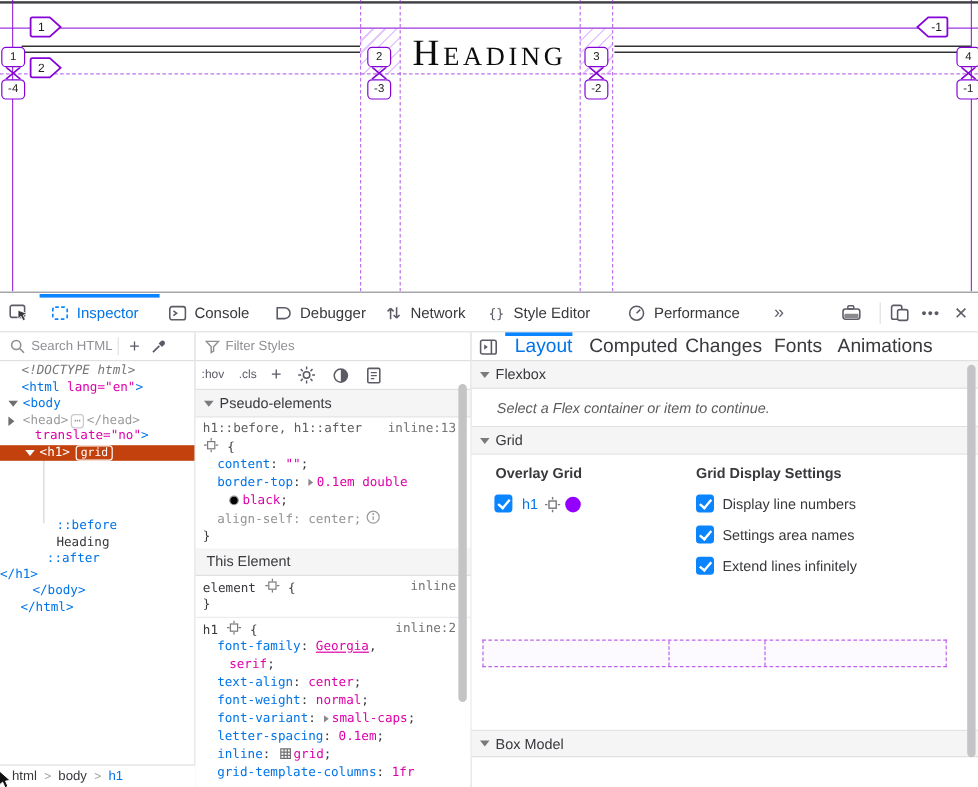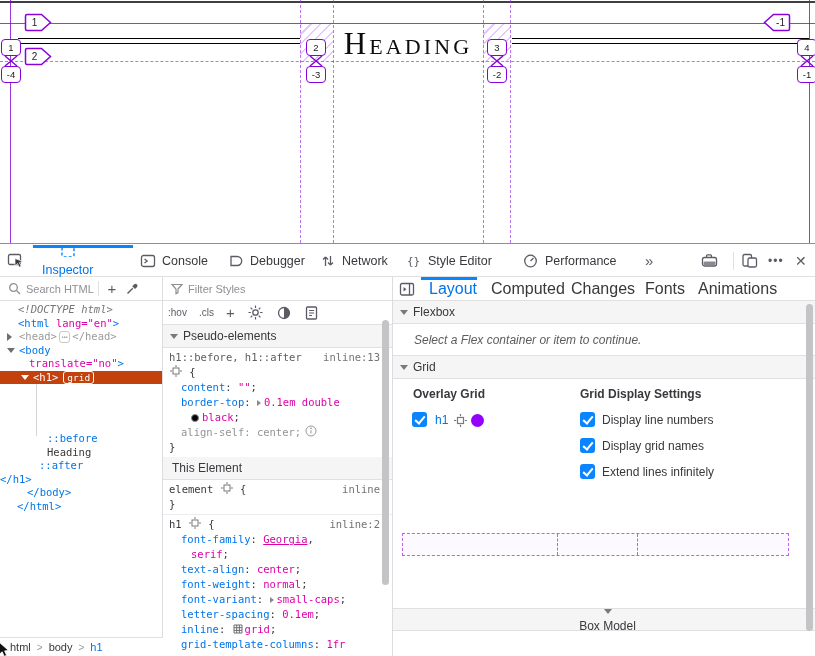--- a/index.html
+++ b/index.html
@@ -192,21 +192,21 @@
   <div id="dt-toolbar">
     <div class="tab-strip"></div>
 
     <div class="tb-item" style="left:7px;">
       <svg width="19" height="18">
         <rect x="1.5" y="2.5" width="12" height="10" rx="1.5" fill="none" stroke="#5b5b66" stroke-width="1.3"></rect>
         <path d="M8 6.5 L15.5 9.3 L12.4 10.7 L14.2 14.3 L12.2 15.2 L10.5 11.6 L8 13.8 Z" fill="#38383d" stroke="#fff" stroke-width="0.7"></path>
       </svg>
     </div>
 
-    <div class="tb-item active" style="left:42px;flex-direction:column;">
+    <div class="tb-item active" style="left:42px;">
       <svg width="16" height="16">
         <rect x="2" y="3" width="12" height="10" rx="2" fill="none" stroke="#0a84ff" stroke-width="1.4" stroke-dasharray="3 2"></rect>
       </svg>
       <span>Inspector</span>
     </div>
 
     <div class="tb-item" style="left:140px;">
       <svg width="16" height="16">
         <rect x="1.5" y="2.5" width="13" height="11" rx="2" fill="none" stroke="#5b5b66" stroke-width="1.3"></rect>
         <path d="M4.5 6 L7.2 8 L4.5 10" fill="none" stroke="#5b5b66" stroke-width="1.3"></path>
@@ -288,22 +288,22 @@
         <svg width="15" height="15">
           <path d="M2.5 12.5 L7.8 7.2" stroke="#5b5b66" stroke-width="1.4" fill="none"></path>
           <path d="M9.3 3.2 a2 2 0 0 1 2.8 2.8 l-2.1 2.1 -2.8 -2.8 z" fill="#5b5b66"></path>
         </svg>
       </div>
 
       <div id="markup-tree">
         <div id="tree-guide"></div>
       <div class="mrow" style="padding-left: 18px;"><span class="tk-doctype">&lt;!DOCTYPE html&gt;</span></div>
           <div class="mrow" style="padding-left: 18px;"><span class="tk-tag">&lt;html</span><span class="tk-attr"> lang</span><span class="tk-attr">="en"</span><span class="tk-tag">&gt;</span></div>
+          <div class="mrow" style="padding-left: 19px;"><span class="arrow open" style="left: 7px;"></span><span class="tk-tag">&lt;body</span></div>
           <div class="mrow" style="padding-left: 19px;"><span class="arrow closed" style="left: 7px;"></span><span class="tk-dim">&lt;head&gt;</span><span class="tk-pill">⋯</span><span class="tk-dim">&lt;/head&gt;</span></div>
-          <div class="mrow" style="padding-left: 19px;"><span class="arrow open" style="left: 7px;"></span><span class="tk-tag">&lt;body</span></div>
           <div class="mrow" style="padding-left: 29px;"><span class="tk-attr">translate</span><span class="tk-attr">="no"</span><span class="tk-tag">&gt;</span></div>
           <div class="mrow sel" style="padding-left: 33px;"><span class="arrow open" style="left: 21px;"></span><span class="tk-plainw">&lt;h1&gt;</span><span class="gridbadge">grid</span></div>
           <div class="mrow" style="padding-left: 47px; margin-top: 48px;"><span class="tk-pseudo">::before</span></div>
           <div class="mrow" style="padding-left: 47px;"><span class="tk-textnode">Heading</span></div>
           <div class="mrow" style="padding-left: 39px;"><span class="tk-pseudo">::after</span></div>
           <div class="mrow" style=""><span class="tk-tag">&lt;/h1&gt;</span></div>
           <div class="mrow" style="padding-left: 27px;"><span class="tk-tag">&lt;/body&gt;</span></div>
           <div class="mrow" style="padding-left: 17px;"><span class="tk-tag">&lt;/html&gt;</span></div>
         </div>
 
@@ -431,31 +431,31 @@
         <div class="cb-label" style="left:42px;top:34px;color:#0074e8;">h1</div>
         <svg style="position:absolute;left:61px;top:35px;" width="13" height="13">
           <rect x="3.5" y="3.5" width="6" height="6" fill="none" stroke="#7a7a7e" stroke-width="1.2"></rect>
           <path d="M6.5 0 v2.2 M6.5 10.8 v2.2 M0 6.5 h2.2 M10.8 6.5 h2.2" stroke="#7a7a7e" stroke-width="1.2"></path>
         </svg>
         <div id="overlay-dot" style="background-color: rgb(148, 0, 255);"></div>
 
         <div class="cb checked" style="left:187px;top:33px;"></div>
         <div class="cb-label" style="left:209px;top:34px;">Display line numbers</div>
         <div class="cb checked" style="left:187px;top:59px;"></div>
-        <div class="cb-label" style="left:209px;top:60px;">Display grid names</div>
+        <div class="cb-label" style="left:209px;top:60px;">Settings area names</div>
         <div class="cb checked" style="left:187px;top:85px;"></div>
         <div class="cb-label" style="left:209px;top:86px;">Extend lines infinitely</div>
 
         <div id="grid-preview">
           <div class="gp-div" style="left:154px;"></div>
           <div class="gp-div" style="left:234px;"></div>
         </div>
       </div>
 
-      <div class="sec-h" style="border-top:1px solid #e0e0e0;flex-direction:column;">
+      <div class="sec-h" style="border-top:1px solid #e0e0e0;">
         <span class="caret"></span>
         <span>Box Model</span>
       </div>
 
       <div class="vscroll" style="right:2px;top:27px;height:327px;"></div>
     </div>
   </div>
 </div>
 
 </body></html>

